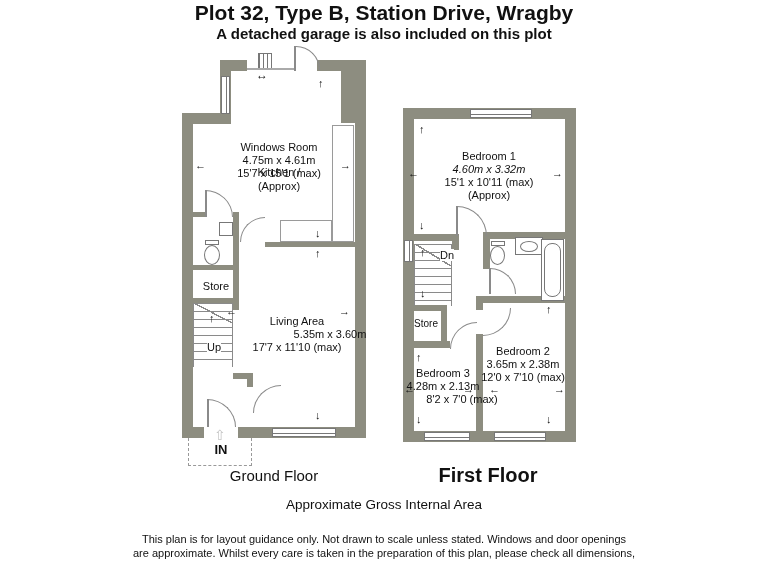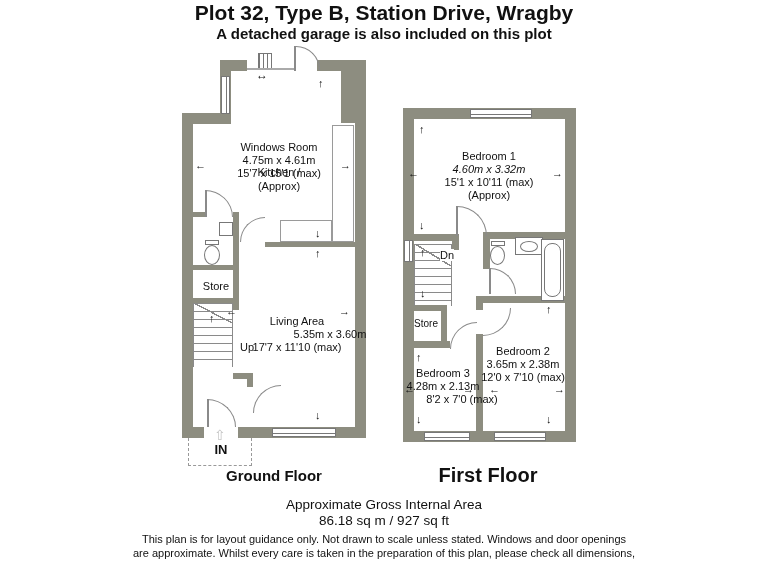--- a/index.html
+++ b/index.html
@@ -78,21 +78,21 @@
     <div class="outline" style="left:280px;top:220px;width:52px;height:22px;"></div>
 
     <div class="fixture" style="left:205px;top:240px;width:14px;height:5px;"></div>
     <div class="fixture oval" style="left:204px;top:245px;width:16px;height:20px;"></div>
     <div class="fixture" style="left:219px;top:222px;width:14px;height:14px;"></div>
 
     <div class="stairs" style="left:193px;top:303px;width:40px;height:64px;">
       <div class="diag" style="left:0;top:0;width:38px;height:20px;"></div>
     </div>
     <span class="arw" style="left:209px;top:313px;">↑</span>
-    <div class="rline" style="left:214px;top:341px;background:#fff;margin-left:33px;">Up</div>
+    <div class="rline" style="left:214px;top:341px;background:#fff;">Up</div>
 
     <div class="rline" style="left:216px;top:280px;">Store</div>
 
     <div class="dashedbox" style="left:188px;top:438px;width:64px;height:28px;"></div>
     <span class="arw" style="left:214px;top:428px;font-size:14px;color:#c4c4c4;">⇧</span>
     <div class="rline" style="left:221px;top:443px;font-size:13px;font-weight:bold;">IN</div>
 
     <span class="arw" style="left:318px;top:78px;">↑</span>
     <span class="arw" style="left:195px;top:160px;">←</span>
     <span class="arw" style="left:340px;top:160px;">→</span>
@@ -176,21 +176,20 @@
     <div class="rline" style="left:489px;top:176px;">15'1 x 10'11 (max)</div>
     <div class="rline" style="left:489px;top:189px;">(Approx)</div>
     <div class="rline" style="left:523px;top:345px;">Bedroom 2</div>
     <div class="rline" style="left:523px;top:358px;">3.65m x 2.38m</div>
     <div class="rline" style="left:523px;top:371px;">12'0 x 7'10 (max)</div>
     <div class="rline" style="left:443px;top:367px;">Bedroom 3</div>
     <div class="rline" style="left:443px;top:380px;">4.28m x 2.13m</div>
     <div class="rline" style="left:443px;top:393px;margin-left:19px;">8'2 x 7'0 (max)</div>
   </div>
 
-  <div class="rline" style="left:274px;top:469px;font-size:15px;font-weight:bold;">Ground Floor</div>
+  <div class="rline" style="left:274px;top:469px;font-size:15px;font-weight:normal;">Ground Floor</div>
   <div class="rline" style="left:488px;top:469px;font-size:20px;font-weight:bold;">First Floor</div>
 
   <div class="center" style="top:497px;font-size:13.5px;">Approximate Gross Internal Area</div>
-  <div class="center" style="top:513px;font-size:13.5px;">86.18 sq m / 927 sq ft</div>
   <div class="center" style="top:533px;font-size:11px;">This plan is for layout guidance only. Not drawn to scale unless stated. Windows and door openings</div>
   <div class="center" style="top:547px;font-size:11px;">are approximate. Whilst every care is taken in the preparation of this plan, please check all dimensions,</div>
 
 </div>
 
 </body></html>

